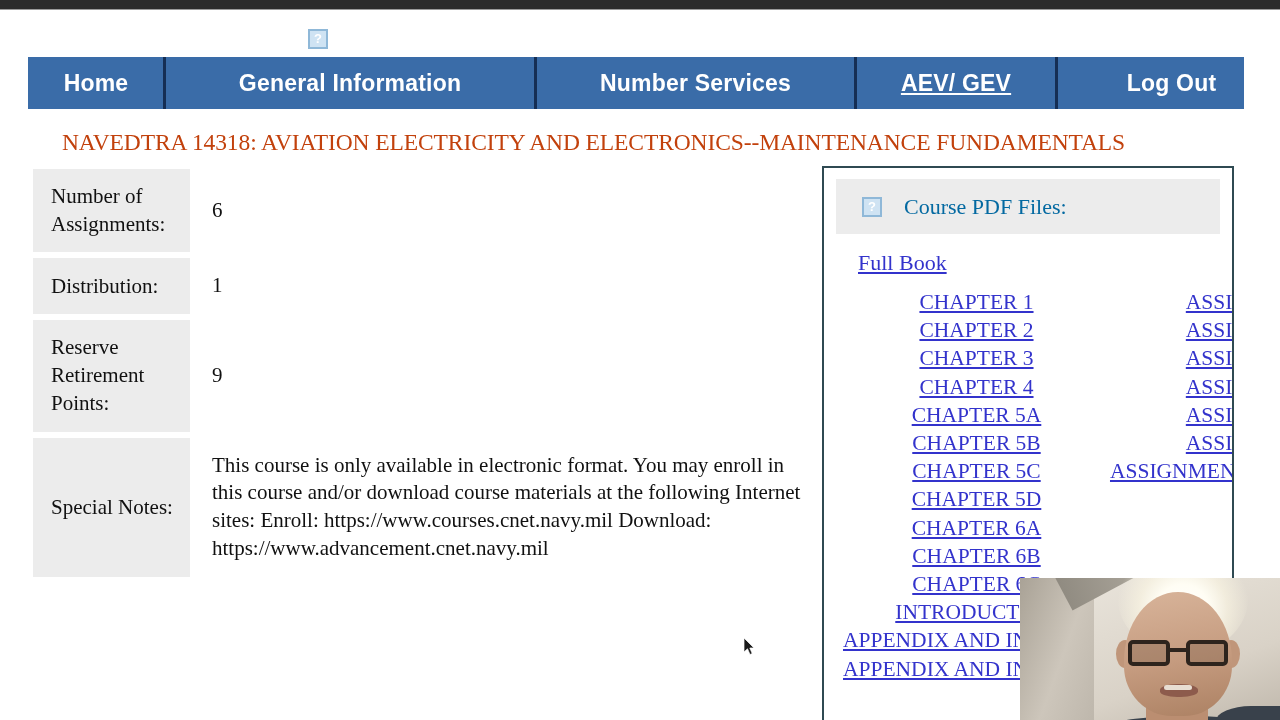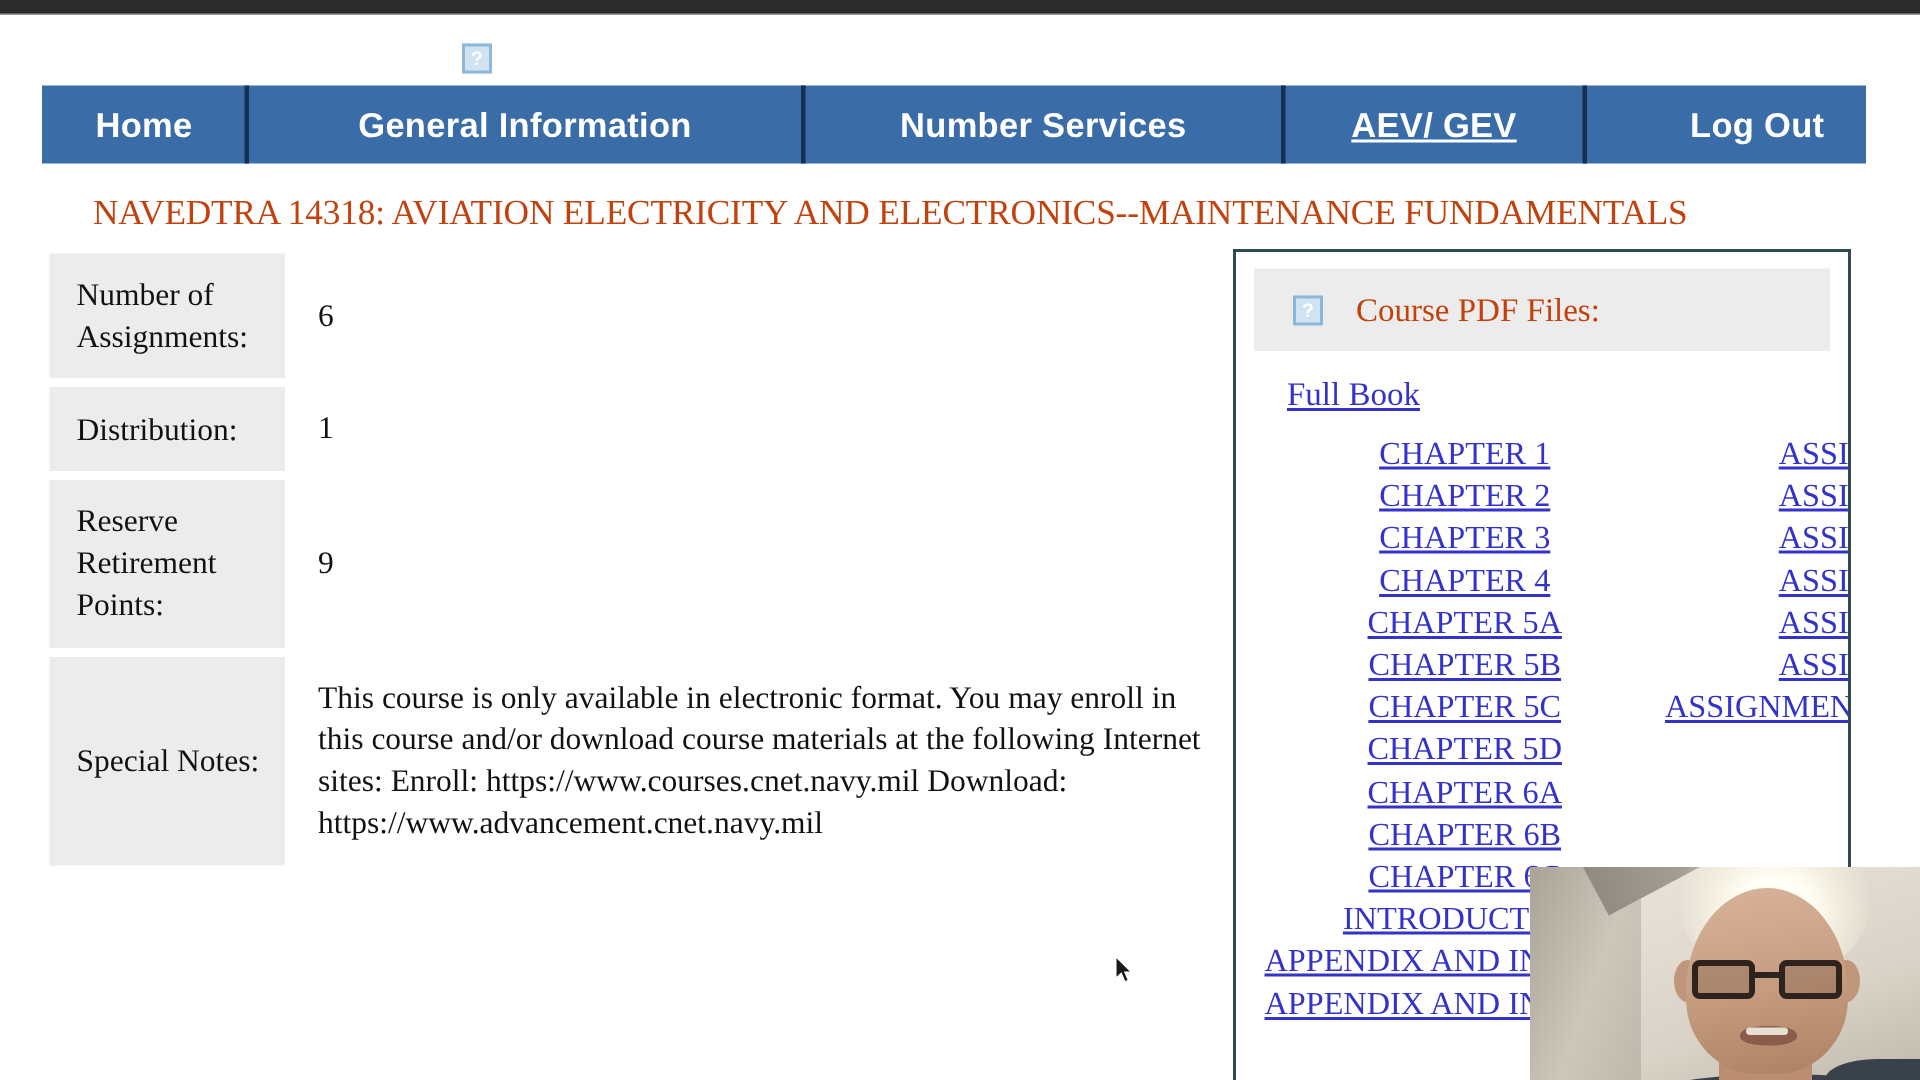--- a/index.html
+++ b/index.html
@@ -155,21 +155,21 @@
     margin: 11px 12px 0 12px;
     height: 55px;
     background: #ececec;
     display: flex;
     align-items: center;
     padding-left: 26px;
     box-sizing: border-box;
   }
   #pdf-panel-title {
     font-size: 22px;
-    color: #c2410c;
+    color: #0369a1;
     margin-left: 22px;
   }
   #full-book-row {
     text-align: left;
     margin-top: 16px;
     margin-left: 34px;
   }
   a.pdf-link {
     color: #3333cc;
     text-decoration: underline;

